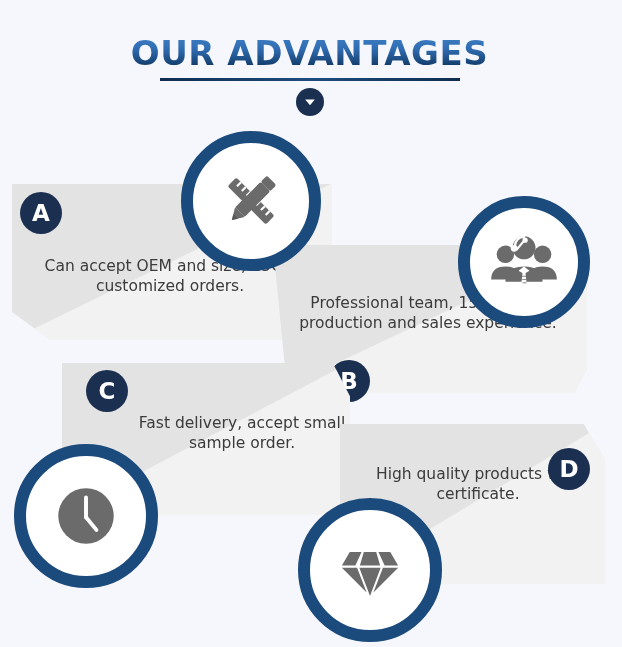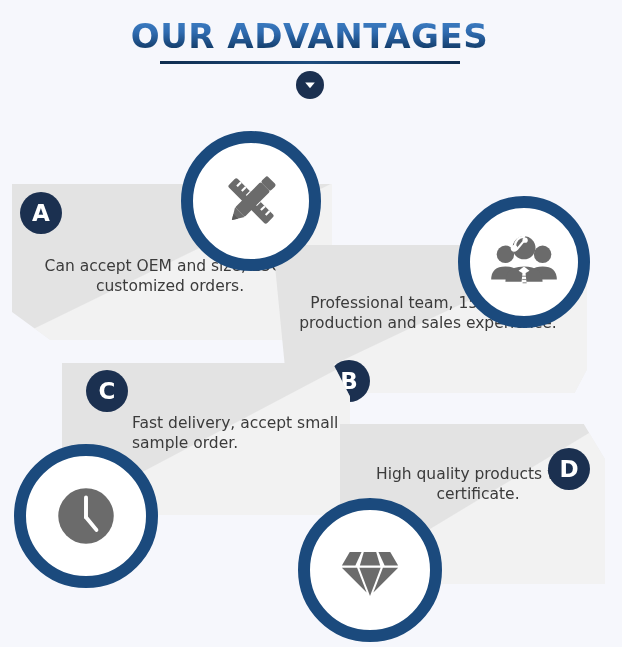--- a/index.html
+++ b/index.html
@@ -17,21 +17,21 @@
     position: relative;
     width: 622px;
     height: 647px;
     background: #f6f7fc;
   }
 
   
   .title-wrap {
     position: absolute;
     left: 0;
-    top: 19px;
+    top: 36px;
     width: 619px;
     text-align: center;
   }
   .title-text {
     display: inline-block;
     font-size: 34px;
     font-weight: bold;
     letter-spacing: 0.5px;
     font-family: "DejaVu Sans", "Liberation Sans", sans-serif;
     background: linear-gradient(180deg, #3f7fc4 0%, #2f6bb0 35%, #15406f 75%, #0f2d4f 100%);
@@ -100,21 +100,21 @@
   #panel-b .ptext {
     left: 18px; top: 48px; width: 270px; text-align: center;
   }
 
   
   #panel-c {
     left: 62px; top: 363px; width: 288px; height: 152px;
     clip-path: polygon(0 0, 94% 0, 100% 22%, 100% 100%, 8% 100%, 0 80%);
   }
   #panel-c .ptext {
-    left: 70px; top: 50px; width: 220px; text-align: left;
+    left: 70px; top: 50px; width: 220px; text-align: center;
   }
 
   
   #panel-d {
     left: 340px; top: 424px; width: 265px; height: 160px;
     clip-path: polygon(0 0, 92% 0, 100% 22%, 100% 100%, 8% 100%, 0 82%);
   }
   #panel-d .ptext {
     left: 28px; top: 40px; width: 220px; text-align: center;
   }

